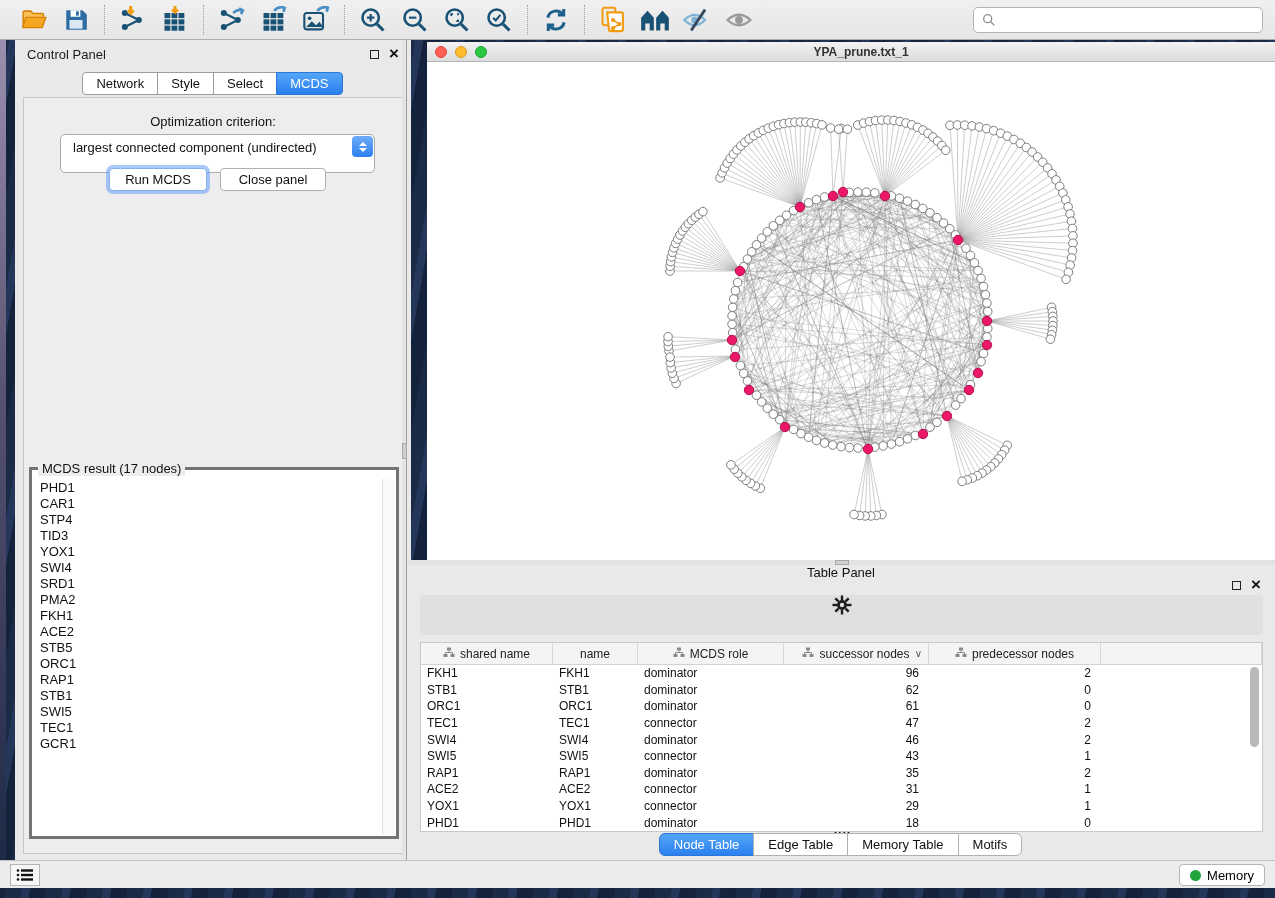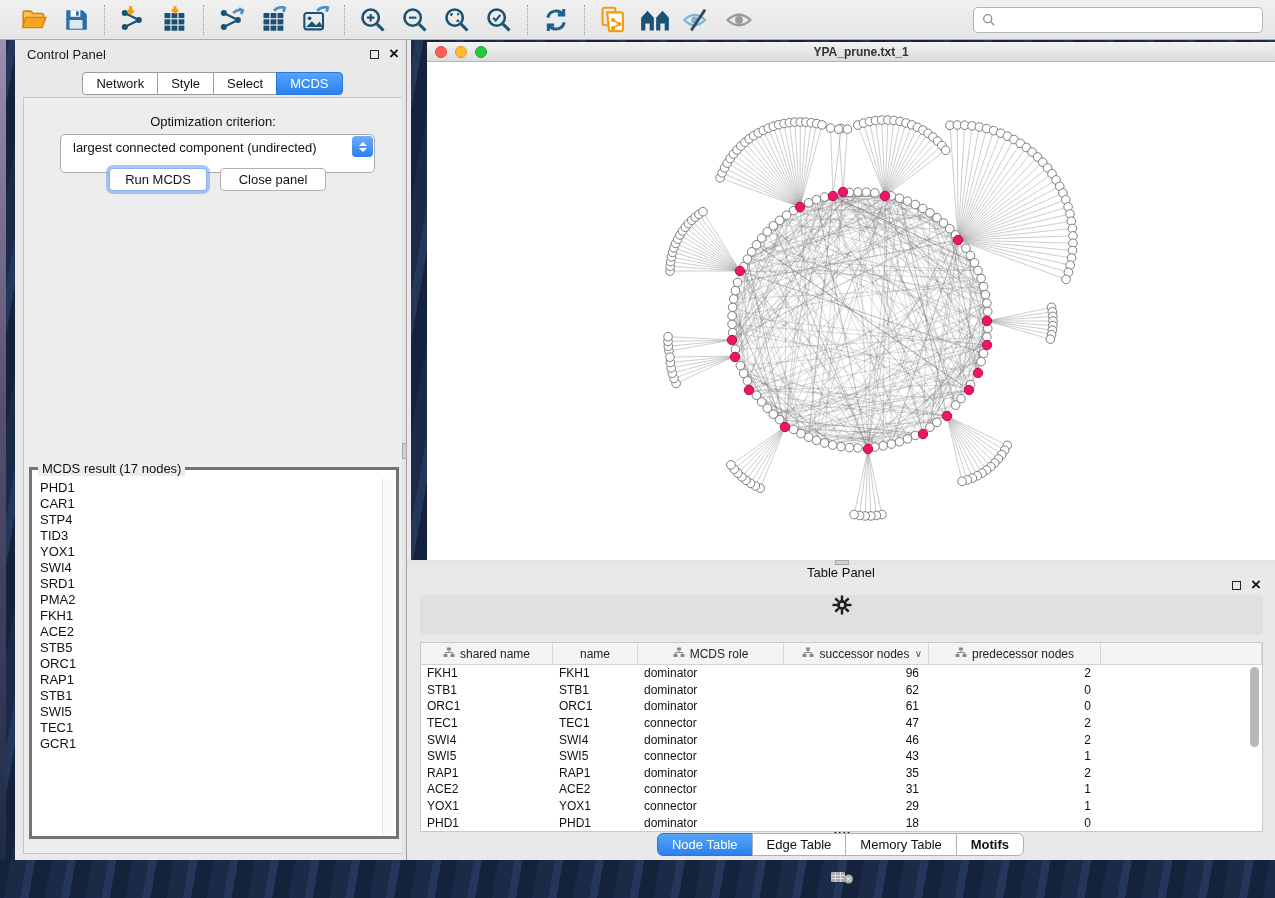--- a/index.html
+++ b/index.html
@@ -98,21 +98,21 @@
   .sort-ic { font-size:10px; color:#555; position:absolute; right:6px; }
   .t-body { position:relative; }
   .t-row { display:grid; grid-template-columns:132px 85px 146px 145px 172px 1fr; height:16.6px; font-size:12px; align-items:center; }
   .t-row .c { padding-left:6px; white-space:nowrap; overflow:hidden; }
   .t-row .c.num { text-align:right; padding-right:10px; }
   .tp-scrollbar { position:absolute; right:2px; top:24px; bottom:3px; width:11px; }
   .tp-thumb { position:absolute; left:1px; top:0; width:9px; height:80px; background:#b9b9b9; border-radius:5px; }
   .tp-tabs { position:absolute; left:0; bottom:4px; width:100%; display:flex; justify-content:center; }
   .tp-tab { font-size:13px; padding:3px 14px; background:#fff; border:1px solid #b0b0b0; margin-left:-1px; }
   .tp-tab:first-child { border-radius:6px 0 0 6px; }
-  .tp-tab:last-child { border-radius:0 6px 6px 0;font-weight:bold; }
+  .tp-tab:last-child { border-radius:0 6px 6px 0; }
   .tp-tab.active { background:linear-gradient(#55a6f8,#2a80ef); color:#fff; border-color:#2a77d8; }
 
   
   .status-bar { position:absolute; left:0; top:860px; width:1275px; height:28px; background:#ececec; border-top:1px solid #c2c2c2; }
   .list-btn { position:absolute; left:10px; top:3px; width:30px; height:22px; background:#f6f6f6; border:1px solid #b5b5b5;
     display:flex; align-items:center; justify-content:center; }
   .memory-btn { position:absolute; right:10px; top:3px; height:22px; background:#fff; border:1px solid #b5b5b5; border-radius:4px;
     display:flex; align-items:center; gap:6px; padding:0 10px; font-size:13px; }
   .mem-dot { width:11px; height:11px; border-radius:50%; background:#1fa33c; }
 </style>
@@ -1347,14 +1347,30 @@
         </div>
     </div>
     <div class="tp-tabs" id="tp-tabs">
         <div class="tp-tab active">Node Table</div>
         <div class="tp-tab">Edge Table</div>
         <div class="tp-tab">Memory Table</div>
         <div class="tp-tab">Motifs</div>
       </div>
   </div>
 
+  <div class="status-bar">
+    <button class="list-btn">
+      <svg width="18" height="14" viewBox="0 0 18 14">
+        <circle cx="2" cy="2.5" r="1.3" fill="#111"></circle>
+          <rect x="5" y="1.3" width="12" height="2.4" fill="#111"></rect>
+        <circle cx="2" cy="7" r="1.3" fill="#111"></circle>
+          <rect x="5" y="5.8" width="12" height="2.4" fill="#111"></rect>
+        <circle cx="2" cy="11.5" r="1.3" fill="#111"></circle>
+          <rect x="5" y="10.3" width="12" height="2.4" fill="#111"></rect>
+      </svg>
+    </button>
+    <button class="memory-btn">
+      <span class="mem-dot"></span>
+      <span>Memory</span>
+    </button>
+  </div>
 
 </div>
 
 </body></html>

